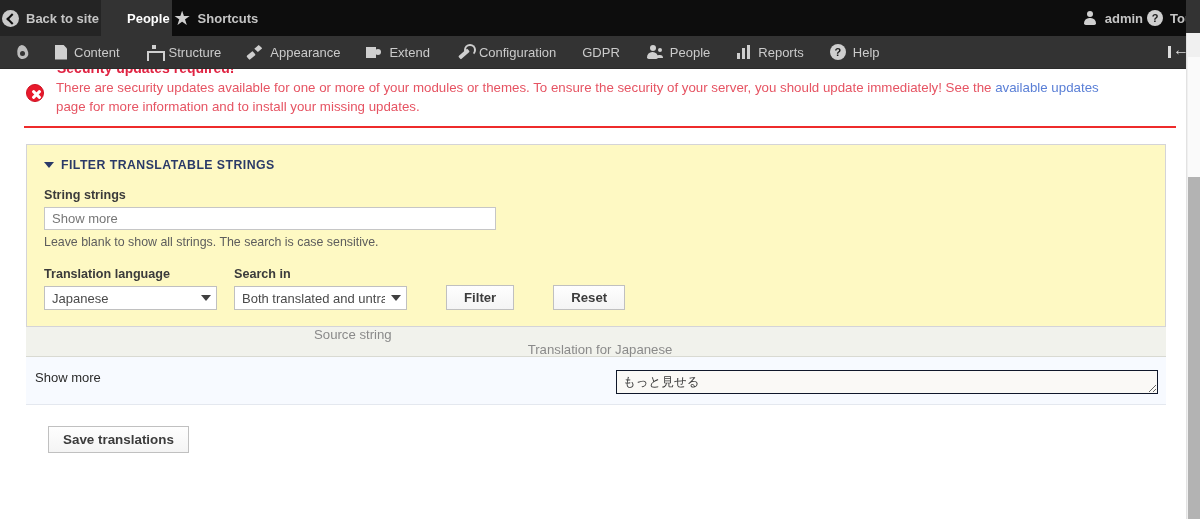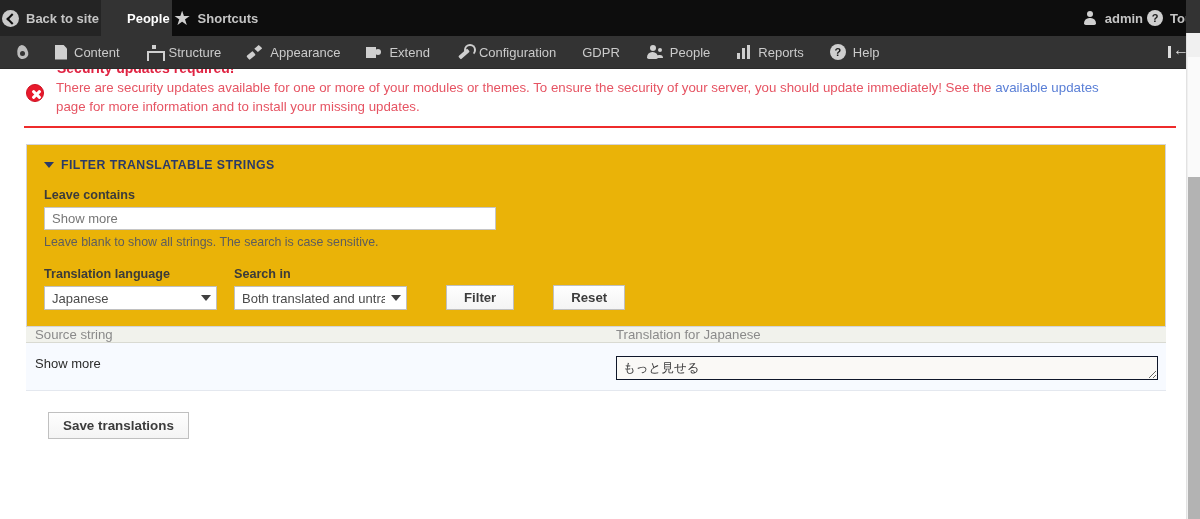--- a/index.html
+++ b/index.html
@@ -206,21 +206,21 @@
   .err-text {
     color: #e65463; font-size: 13.3px; line-height: 18.5px;
     max-width: 1060px;
   }
   .err-text a { color: #5a7fd6; text-decoration: none; }
 
   
   .filter-panel {
     margin: 16px 34px 0 26px;
     border: 1px solid #d4d4d8;
-    background: #eab308;
+    background: #fef9c3;
     padding: 13px 17px 0 17px;
   }
   .filter-legend {
     color: #2a3a68; font-size: 12.3px; font-weight: bold;
     letter-spacing: .45px; text-transform: uppercase;
     display: flex; align-items: center; gap: 7px;
     cursor: pointer; margin-bottom: 16px;
   }
   .tri-down {
     width: 0; height: 0; border-left: 5px solid transparent;
@@ -263,21 +263,21 @@
     border: 1px solid #c0c0c0;
     height: 25px; padding: 0 17px; cursor: pointer; margin-left: 22px;
   }
 
   
   .tbl { margin: 0 34px 0 26px; width: 1140px; }
   .tbl-head {
     display: flex;
     background: #f1f2ec;
     border-bottom: 1px solid #d9dad2;
-    height: 16px; align-items: center;
+    height: 30px; align-items: center; flex-direction: column;
   }
   .th { color: #8a8a8a; font-size: 13.2px; }
   .th-src { width: 582px; padding-left: 9px; }
   .th-trn { flex: 1; padding-left: 8px; }
   .tbl-row {
     display: flex; align-items: flex-start;
     background: #f7faff;
     min-height: 48px;
     border-bottom: 1px solid #e4e8ef;
     padding-top: 13px;
@@ -411,21 +411,21 @@
     </div>
   </div>
 
   <div class="filter-panel">
     <div class="filter-legend">
       <span class="tri-down"></span>
       <span>Filter translatable strings</span>
     </div>
 
     <div>
-      <div class="fld-label">Leave contains</div>
+      <div class="fld-label">String strings</div>
       <input class="txt-input" type="text" value="Show more" style="">
       <div class="fld-desc">Leave blank to show all strings. The search is case sensitive.</div>
     </div>
 
     <div class="row-inline">
       <div class="sel-wrap">
         <div class="fld-label">Translation language</div>
         <div class="sel-box sel-lang">
           <span class="sel-val">Japanese</span>
           <span class="caret"></span>

